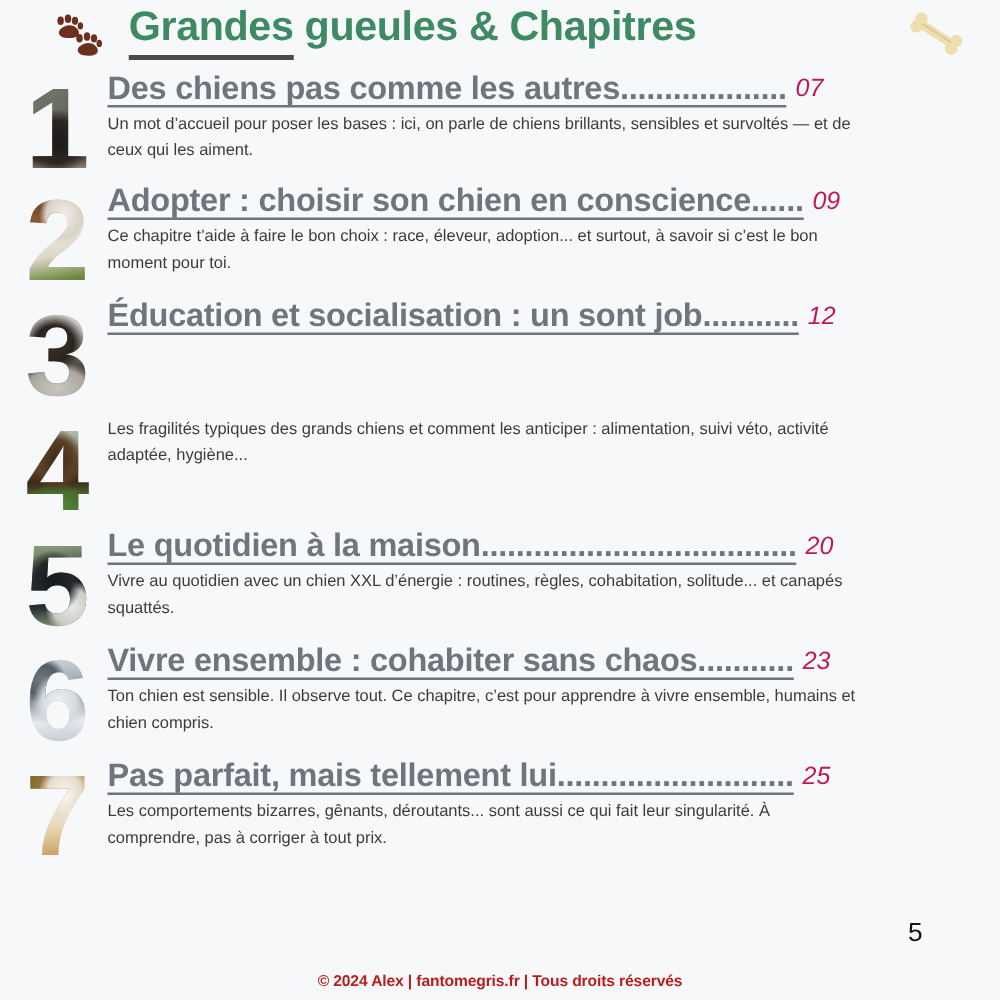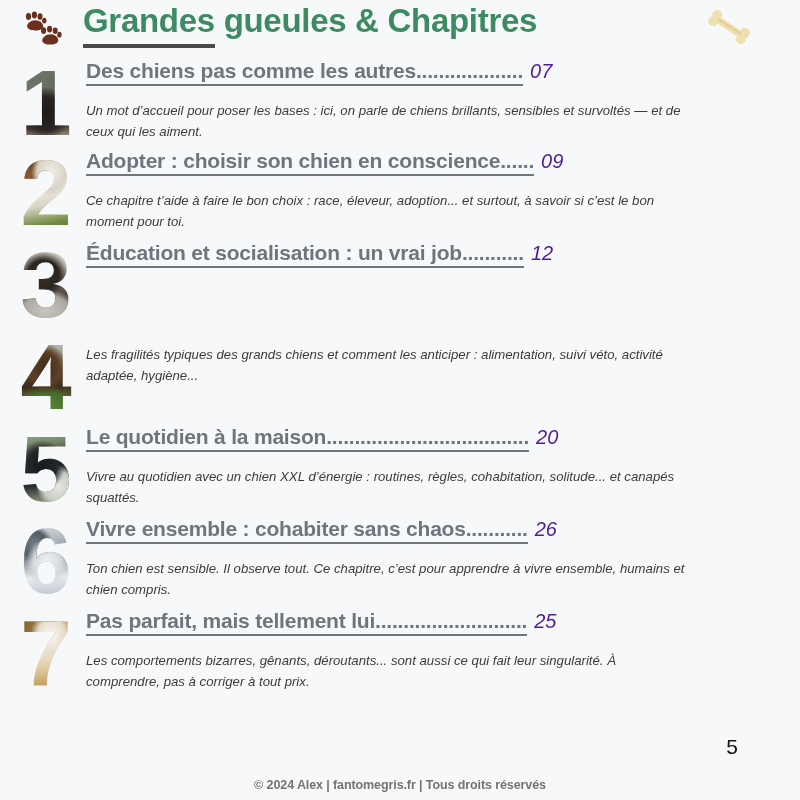--- a/index.html
+++ b/index.html
@@ -13,20 +13,21 @@
     font-family: "Liberation Sans", sans-serif;
     overflow: hidden;
     position: relative;
   }
 
   
   .header {
     position: relative;
     height: 58px;
     padding: 0;
+    margin-left: 20px;
   }
   .paw-wrap {
     position: absolute;
     left: 16px;
     top: 8px;
     width: 52px;
     height: 42px;
   }
   .bone-wrap {
     position: absolute;
@@ -139,68 +140,67 @@
     top: 0;
     right: 0;
   }
   .ch-head {
     position: relative;
     height: 30px;
     white-space: nowrap;
   }
   .ch-title {
     display: inline-block;
-    font-size: 21px;
+    font-size: 26px;
     font-weight: 700;
     color: #6e757c;
     letter-spacing: -0.2px;
     border-bottom: 2px solid #6e757c;
     line-height: 25px;
     padding-bottom: 1px;
     font-family: "Liberation Sans", sans-serif;
     text-align: center;
   }
   .ch-page {
     display: inline-block;
     font-size: 20px;
     font-style: italic;
-    color: #4c1d95;
+    color: #be185d;
     margin-left: 7px;
     vertical-align: top;
     line-height: 27px;
     font-family: "Liberation Sans", sans-serif;
   }
   .ch-desc {
-    margin-top: 12px;
+    margin-top: 0;
     font-size: 13.2px;
     line-height: 21px;
     color: #3c3c3c;
     max-width: 600px;
     font-family: "Liberation Sans", sans-serif;
-    font-style: italic;
   }
 
   
   .folio {
     position: absolute;
     right: 62px;
     top: 735px;
     font-size: 21px;
     color: #141414;
     font-family: "Liberation Sans", sans-serif;
   }
   .footer-note {
     position: absolute;
     left: 0;
     right: 0;
     top: 778px;
     text-align: center;
     font-size: 12.5px;
     font-weight: 700;
-    color: #737373;
+    color: #b91c1c;
     letter-spacing: -0.1px;
     font-family: "Liberation Sans", sans-serif;
   }
 </style>
 </head>
 <body>
 
 <div class="header">
 
   <span class="paw-wrap">
@@ -256,21 +256,21 @@
         <span class="ch-title">Adopter : choisir son chien en conscience......</span><span class="ch-page">09</span>
       </div>
       <div class="ch-desc">Ce chapitre t’aide à faire le bon choix : race, éleveur, adoption... et surtout, à savoir si c’est le bon moment pour toi.</div>
     </div>
   </div>
 
   <div class="chapter">
     <div class="num-glyph fill-3">3</div>
     <div class="ch-body">
       <div class="ch-head">
-        <span class="ch-title">Éducation et socialisation : un vrai job...........</span><span class="ch-page">12</span>
+        <span class="ch-title">Éducation et socialisation : un sont job...........</span><span class="ch-page">12</span>
       </div>
     </div>
   </div>
 
   <div class="chapter">
     <div class="num-glyph fill-4">4</div>
     <div class="ch-body">
       <div class="ch-desc">Les fragilités typiques des grands chiens et comment les anticiper : alimentation, suivi véto, activité adaptée, hygiène...</div>
     </div>
   </div>
@@ -282,21 +282,21 @@
         <span class="ch-title">Le quotidien à la maison....................................</span><span class="ch-page">20</span>
       </div>
       <div class="ch-desc">Vivre au quotidien avec un chien XXL d’énergie : routines, règles, cohabitation, solitude... et canapés squattés.</div>
     </div>
   </div>
 
   <div class="chapter">
     <div class="num-glyph fill-6">6</div>
     <div class="ch-body">
       <div class="ch-head">
-        <span class="ch-title">Vivre ensemble : cohabiter sans chaos...........</span><span class="ch-page">26</span>
+        <span class="ch-title">Vivre ensemble : cohabiter sans chaos...........</span><span class="ch-page">23</span>
       </div>
       <div class="ch-desc">Ton chien est sensible. Il observe tout. Ce chapitre, c’est pour apprendre à vivre ensemble, humains et chien compris.</div>
     </div>
   </div>
 
   <div class="chapter">
     <div class="num-glyph fill-7">7</div>
     <div class="ch-body">
       <div class="ch-head">
         <span class="ch-title">Pas parfait, mais tellement lui...........................</span><span class="ch-page">25</span>

